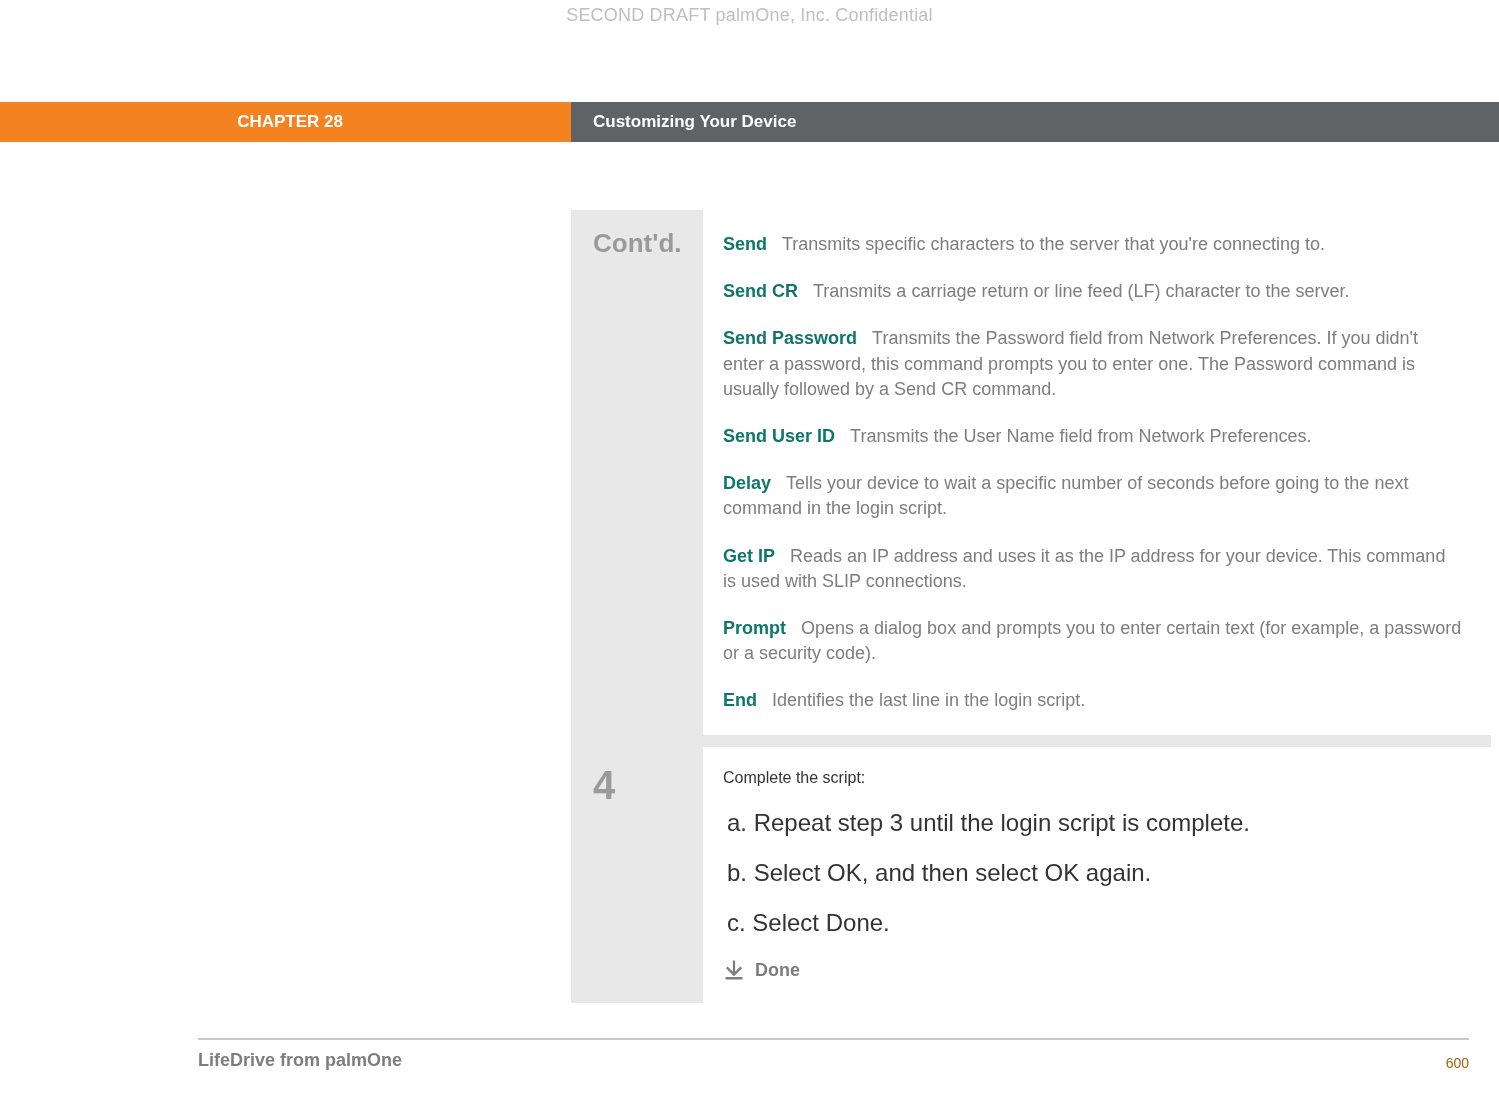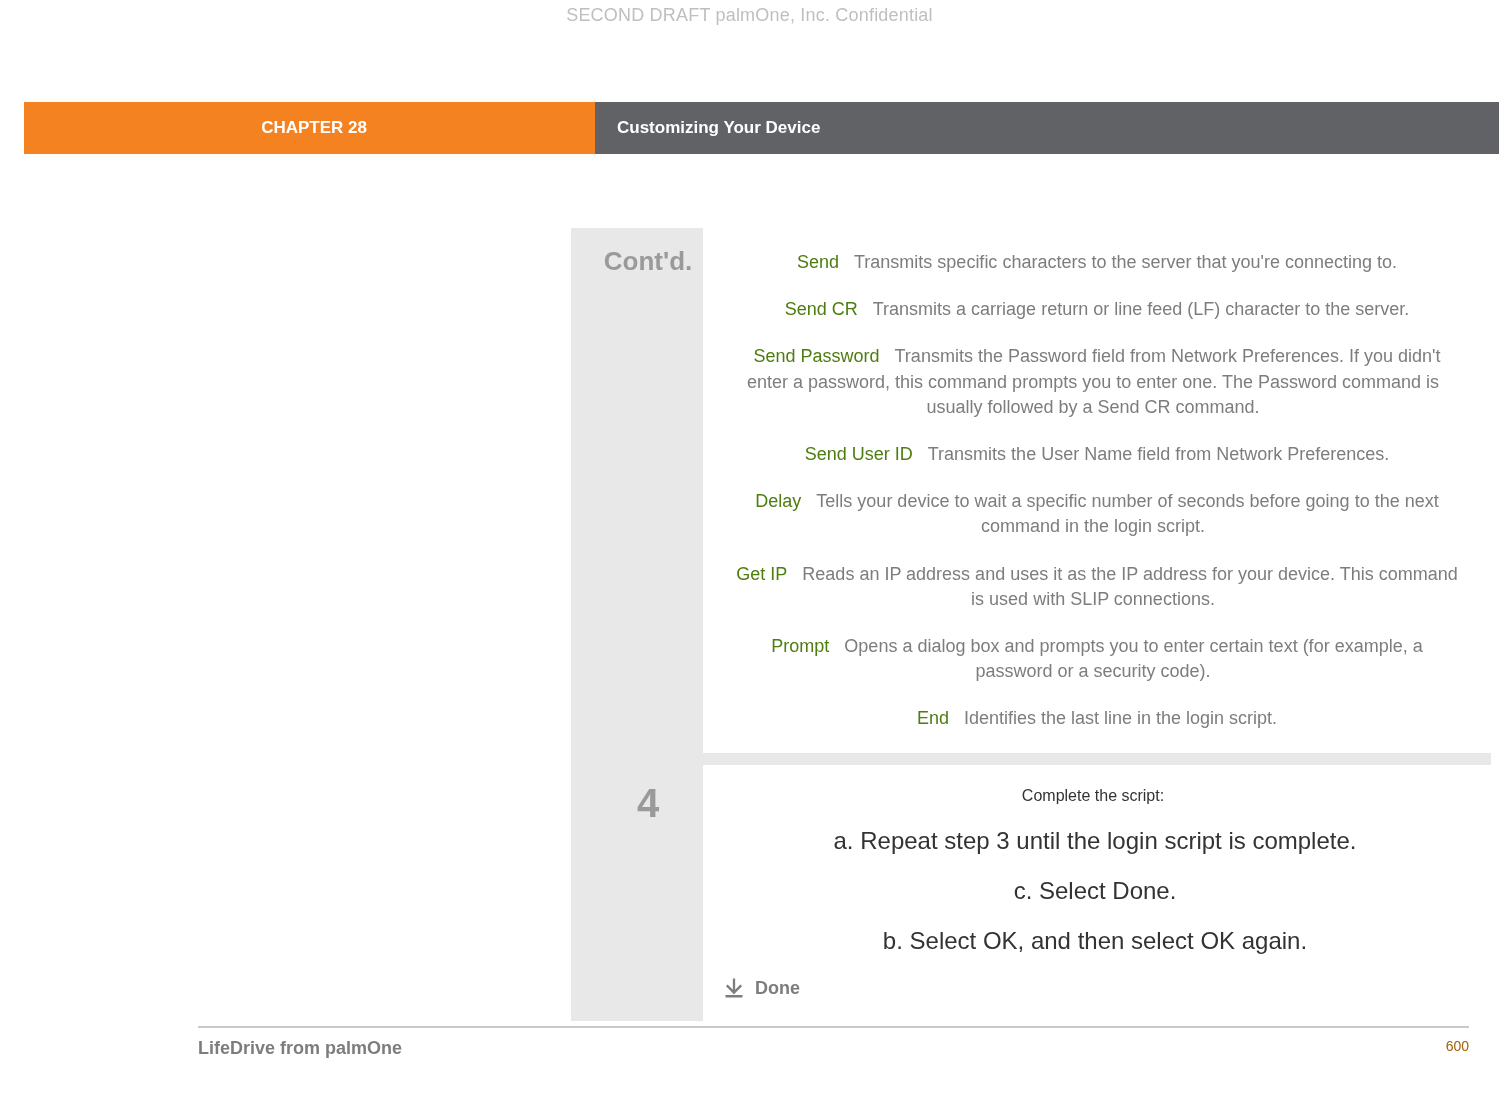--- a/index.html
+++ b/index.html
@@ -20,23 +20,22 @@
   color: #bfbfbf;
   font-size: 18px;
   font-weight: 400;
   letter-spacing: 0.2px;
 }
 .chapter-bar {
   position: absolute;
   top: 102px;
   left: 0;
   right: 0;
-  height: 52px;
-  display: flex;
-  padding-left: 24px;
+  height: 40px;
+  display: flex;
 }
 .chapter-orange {
   width: 571px;
   background: #f58220;
   color: #ffffff;
   font-weight: 700;
   font-size: 17px;
   display: flex;
   align-items: center;
   justify-content: flex-end;
@@ -47,25 +46,24 @@
   background: #606266;
   color: #ffffff;
   font-weight: 700;
   font-size: 17px;
   display: flex;
   align-items: center;
   padding-left: 22px;
 }
 .content-panel {
   position: absolute;
-  top: 228px;
+  top: 210px;
   left: 571px;
   width: 920px;
   background: #e8e8e8;
-  text-align: center;
 }
 .block {
   display: flex;
   border-bottom: 12px solid #e8e8e8;
 }
 .block:last-child { border-bottom: none; }
 .step-col {
   width: 132px;
   background: #e8e8e8;
   padding: 18px 0 0 22px;
@@ -87,23 +85,22 @@
   padding: 22px 28px 22px 20px;
 }
 .def-row {
   margin-bottom: 22px;
   font-size: 18px;
   line-height: 1.4;
   color: #7d7d7d;
 }
 .def-row:last-child { margin-bottom: 0; }
 .def-term {
-  font-weight: 400;
-  color: #4d7c0f;
-  margin-left: 8px;
+  font-weight: 700;
+  color: #0f766e;
 }
 .step4-lead {
   font-size: 16px;
   color: #333333;
   margin-bottom: 22px;
 }
 .step4-item {
   font-size: 24px;
   color: #333333;
   margin-bottom: 22px;
@@ -122,26 +119,26 @@
   width: 22px;
   height: 22px;
   display: inline-block;
   position: relative;
 }
 .done-icon svg { display: block; }
 .footer {
   position: absolute;
   left: 198px;
   right: 30px;
-  bottom: 60px;
+  bottom: 48px;
   border-top: 2px solid #c9c9c9;
   padding-top: 10px;
   display: flex;
   justify-content: space-between;
-  align-items: flex-start;
+  align-items: flex-end;
 }
 .footer-title {
   font-weight: 700;
   color: #7d7d7d;
   font-size: 18px;
 }
 .footer-page {
   color: #a16207;
   font-size: 14px;
 }
@@ -174,22 +171,22 @@
     </div>
   </div>
 
   <div class="block">
     <div class="step-col">
       <div class="step-num">4</div>
     </div>
     <div class="body-col">
       <div class="step4-lead">Complete the script:</div>
       <div class="step4-item">a.  Repeat step 3 until the login script is complete.</div>
+      <div class="step4-item">b.  Select OK, and then select OK again.</div>
       <div class="step4-item">c.  Select Done.</div>
-      <div class="step4-item">b.  Select OK, and then select OK again.</div>
       <div class="done-row">
         <span class="done-icon">
           <svg viewBox="0 0 24 24" width="22" height="22">
             <path d="M12 3 L12 17 M12 17 L5 10 M12 17 L19 10 M4 21 L20 21" stroke="#7d7d7d" stroke-width="2.5" fill="none" stroke-linecap="square"></path>
           </svg>
         </span>
         <span>Done</span>
       </div>
     </div>
   </div>

